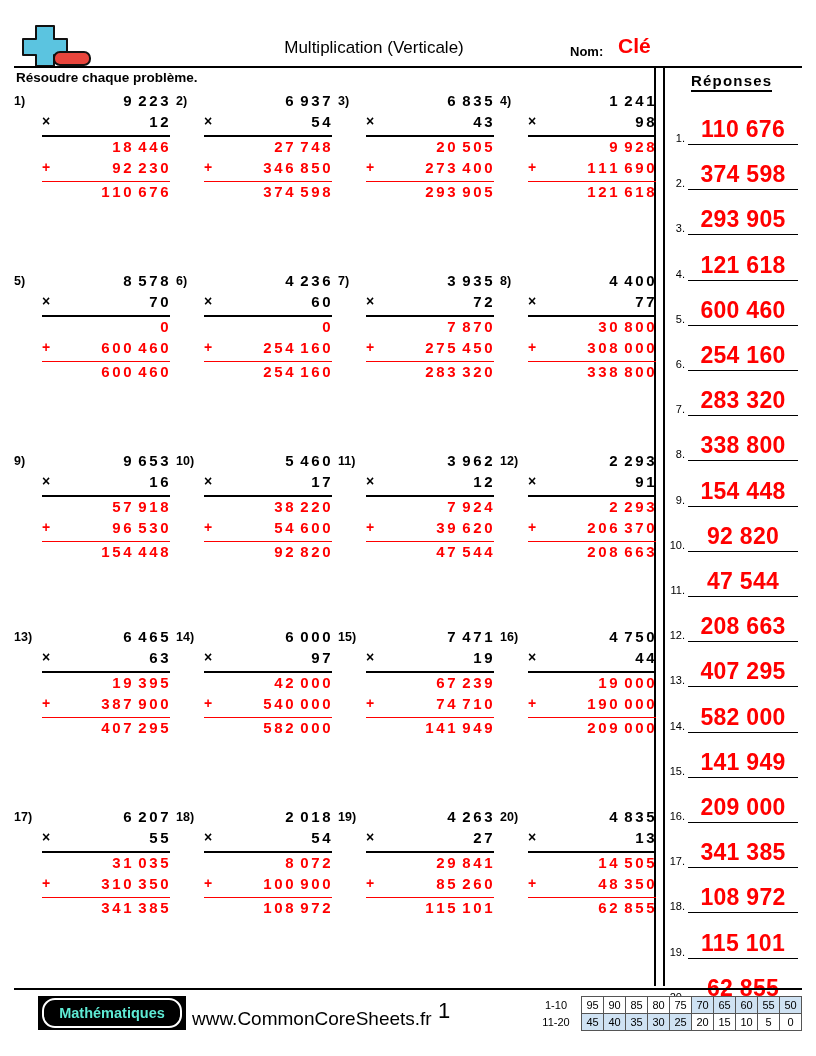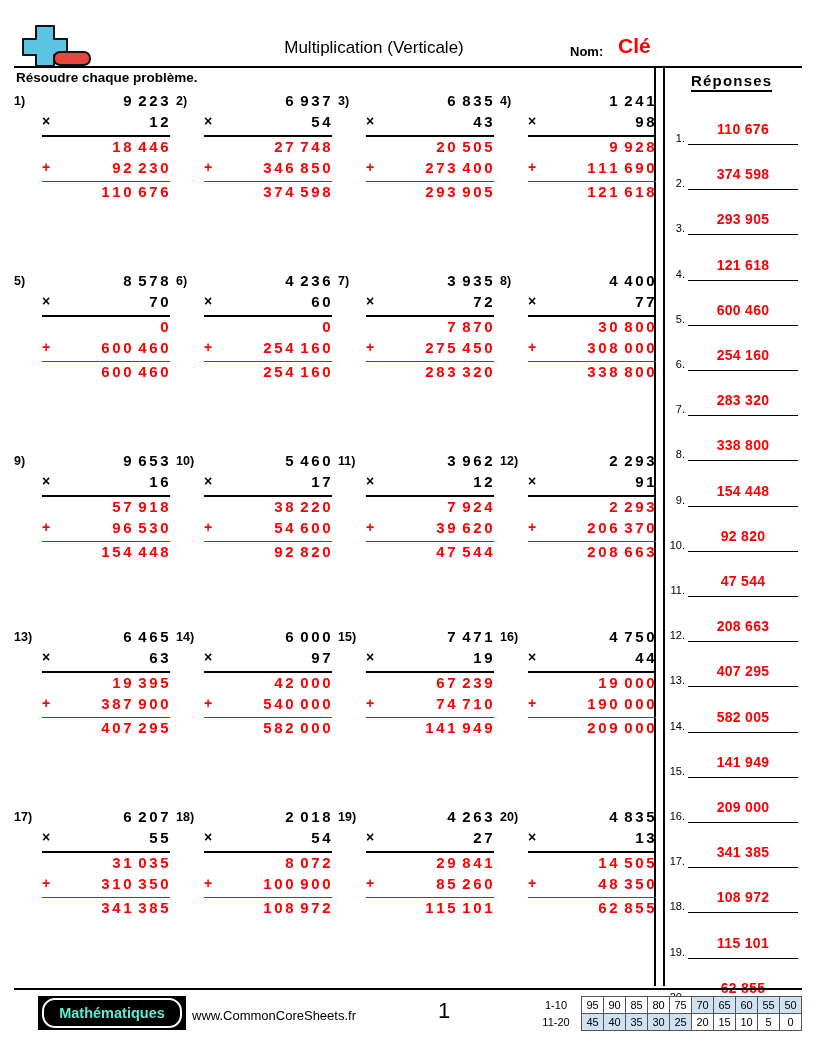--- a/index.html
+++ b/index.html
@@ -129,21 +129,21 @@
   .answer-line {
     position: absolute;
     left: 25px;
     bottom: 0px;
     width: 110px;
     height: 28px;
     border-bottom: 1.6px solid #000;
     text-align: center;
   }
   .answer-val {
-    font-size: 14px;
+    font-size: 23px;
     font-weight: bold;
     color: #ff0000;
     line-height: 26px;
     letter-spacing: 0.3px;
   }
 
   
   .problems {
     position: absolute;
     left: 14px;
@@ -249,21 +249,21 @@
     font-size: 14.5px;
     font-weight: bold;
     display: flex;
     align-items: center;
     justify-content: center;
   }
   .site-url {
     position: absolute;
     left: 178px;
     top: 16px;
-    font-size: 13px;
+    font-size: 19px;
   }
   .page-num {
     position: absolute;
     left: 400px;
     top: 6px;
     width: 60px;
     text-align: center;
     font-size: 22px;
   }
 
@@ -615,21 +615,21 @@
         <div class="answer-row" style="top: 529.2px;">
           <div class="answer-num">12.</div>
           <div class="answer-line"><span class="answer-val">208 663</span></div>
         </div>
         <div class="answer-row" style="top: 574.4px;">
           <div class="answer-num">13.</div>
           <div class="answer-line"><span class="answer-val">407 295</span></div>
         </div>
         <div class="answer-row" style="top: 619.6px;">
           <div class="answer-num">14.</div>
-          <div class="answer-line"><span class="answer-val">582 005</span></div>
+          <div class="answer-line"><span class="answer-val">582 000</span></div>
         </div>
         <div class="answer-row" style="top: 664.8px;">
           <div class="answer-num">15.</div>
           <div class="answer-line"><span class="answer-val">141 949</span></div>
         </div>
         <div class="answer-row" style="top: 710px;">
           <div class="answer-num">16.</div>
           <div class="answer-line"><span class="answer-val">209 000</span></div>
         </div>
         <div class="answer-row" style="top: 755.2px;">

